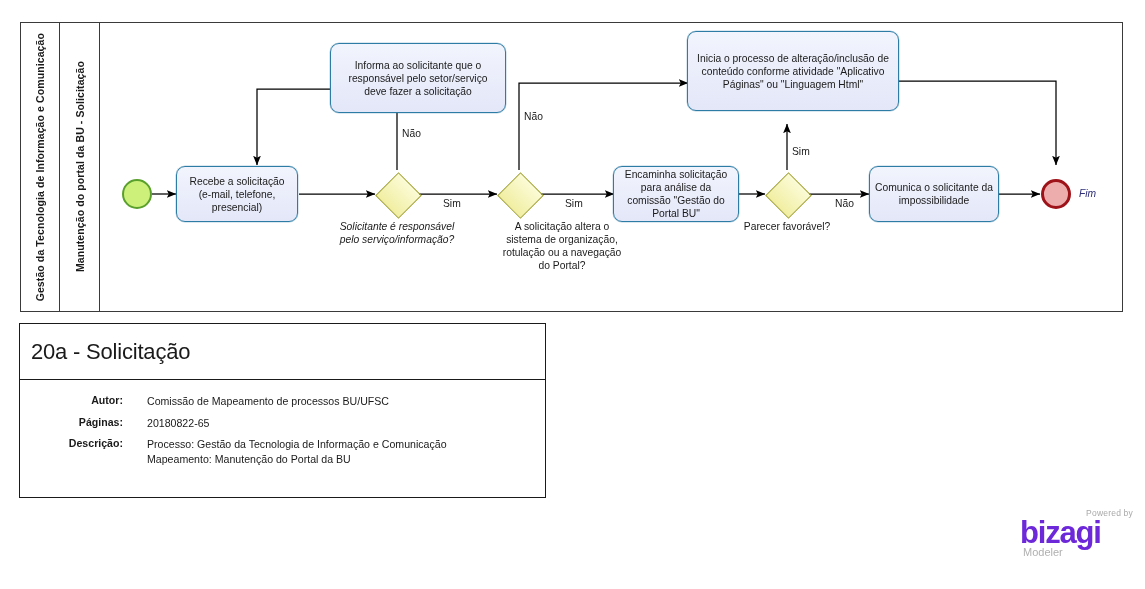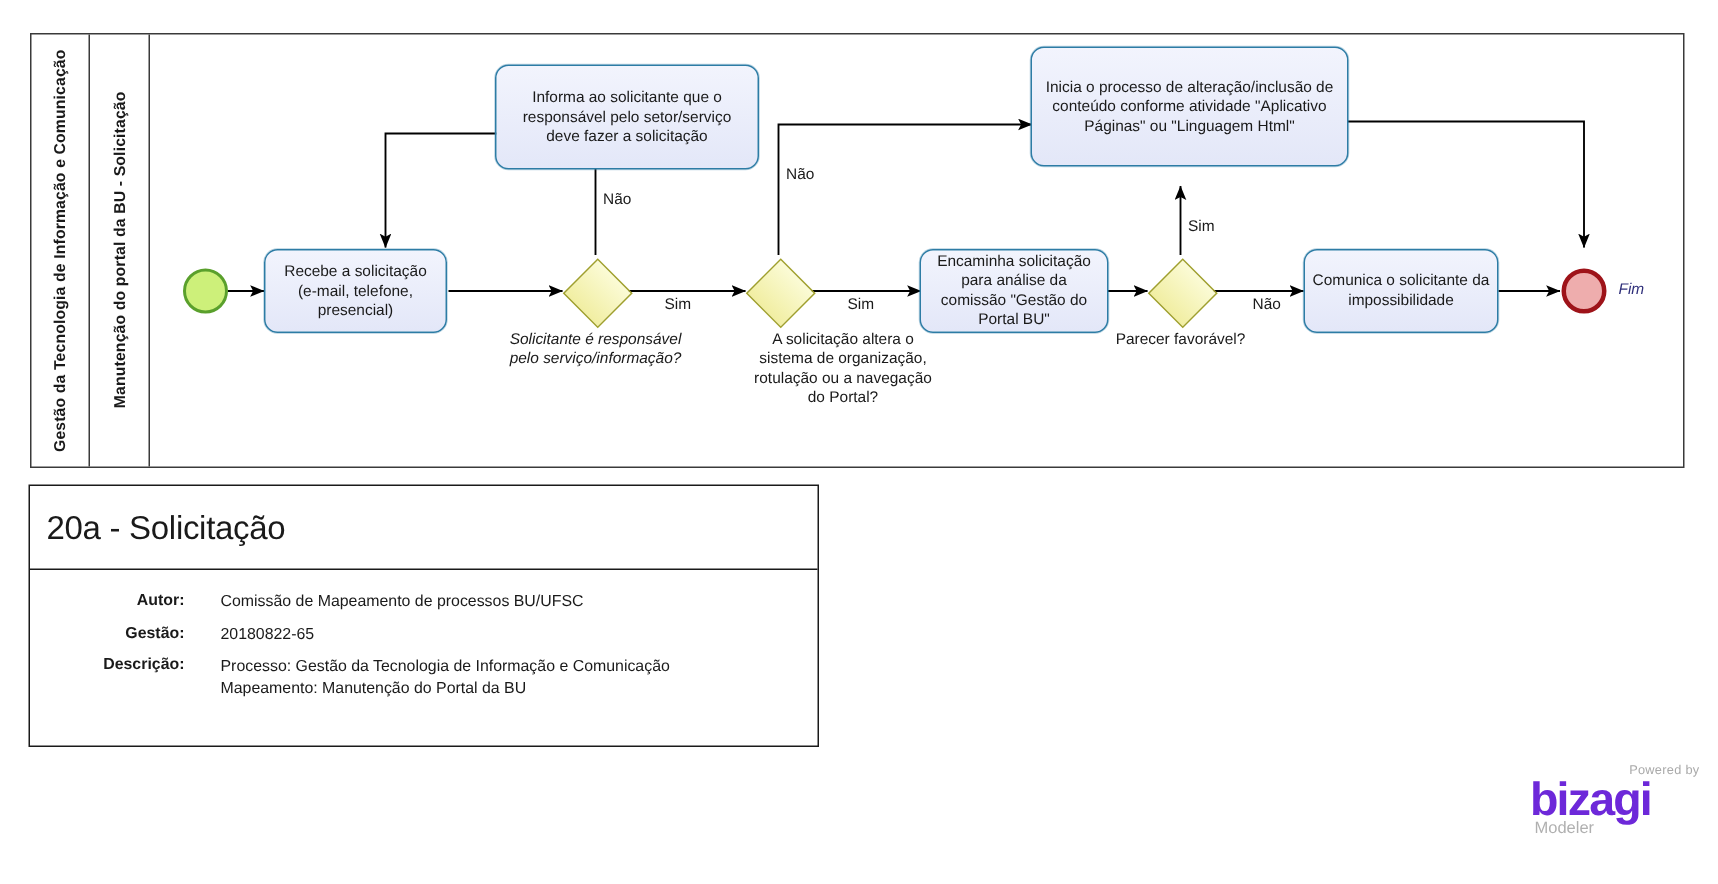--- a/index.html
+++ b/index.html
@@ -157,21 +157,21 @@
 <div id="info">
   <div id="info-title-row">
     <div id="info-title">20a - Solicitação</div>
   </div>
   <div id="meta">
     <div class="mrow">
       <div class="mkey">Autor:</div>
       <div class="mval">Comissão de Mapeamento de processos BU/UFSC</div>
     </div>
     <div class="mrow">
-      <div class="mkey">Gestão:</div>
+      <div class="mkey">Páginas:</div>
       <div class="mval">20180822-65</div>
     </div>
     <div class="mrow">
       <div class="mkey">Descrição:</div>
       <div class="mval" style="white-space:pre-line;">Processo: Gestão da Tecnologia de Informação e Comunicação
 Mapeamento: Manutenção do Portal da BU</div>
     </div>
   </div>
 </div>
 

